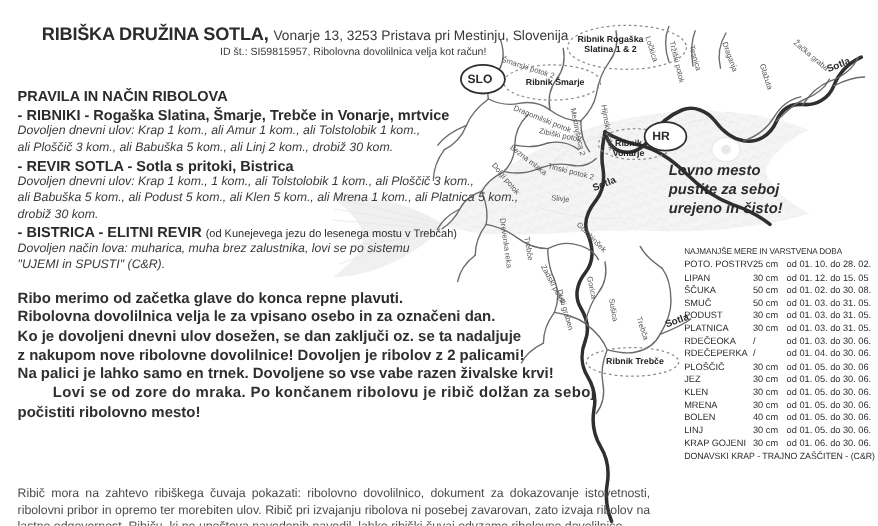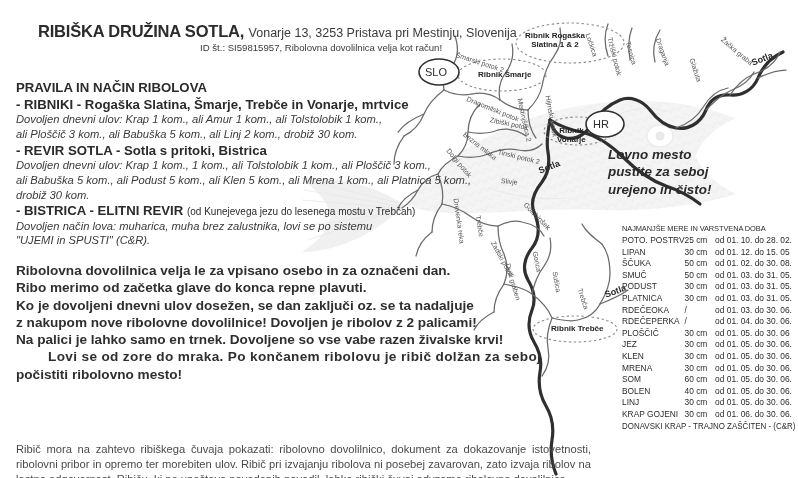--- a/index.html
+++ b/index.html
@@ -49,21 +49,21 @@
                  white-space:nowrap;}
   td.c-name{width:60px;}
   td.c-size{width:32px;}
   td.c-date{width:84px;}
   .tbl-foot{font-size:8.2px;color:#2b2b2b;white-space:nowrap;margin-top:1px;
             transform:scaleX(0.97);transform-origin:left center;}
 
   
   .mt{position:absolute;font-size:7px;color:#4d4d4d;white-space:nowrap;font-weight:bold;}
   .mt.river{font-weight:normal;color:#555;}
-  .badge{position:absolute;font-size:11px;font-weight:normal;color:#2b2b2b;text-align:center;}
+  .badge{position:absolute;font-size:11px;font-weight:bold;color:#2b2b2b;text-align:center;}
   .lbl-box{position:absolute;font-size:8px;font-weight:bold;color:#222;
            white-space:nowrap;line-height:1.15;text-align:center;}
 </style>
 </head>
 <body>
 
 <div id="page">
 
   <svg id="map-layer" viewBox="0 0 798 478" xmlns="http://www.w3.org/2000/svg">
     <defs>
@@ -234,22 +234,22 @@
       <div class="r-head">
         <span>- BISTRICA - ELITNI REVIR</span>
         <span class="norm">(od Kunejevega jezu do lesenega mostu v Trebčah)</span>
       </div>
       <div class="r-body">Dovoljen način lova: muharica, muha brez zalustnika, lovi se po sistemu</div>
       <div class="r-body">"UJEMI in SPUSTI" (C&amp;R).</div>
     </div>
   </div>
 
   <div class="notice" id="notice-block">
+      <div>Ribo merimo od začetka glave do konca repne plavuti.</div>
       <div>Ribolovna dovolilnica velja le za vpisano osebo in za označeni dan.</div>
-      <div>Ribo merimo od začetka glave do konca repne plavuti.</div>
       <div>Ko je dovoljeni dnevni ulov dosežen, se dan zaključi oz. se ta nadaljuje</div>
       <div>z nakupom nove ribolovne dovolilnice! Dovoljen je ribolov z 2 palicami!</div>
       <div>Na palici je lahko samo en trnek. Dovoljene so vse vabe razen živalske krvi!</div>
       <div class="just">Lovi se od zore do mraka. Po končanem ribolovu je ribič dolžan za seboj</div>
       <div>počistiti ribolovno mesto!</div>
     </div>
 
   <div class="foot">Ribič mora na zahtevo ribiškega čuvaja pokazati: ribolovno dovolilnico, dokument za dokazovanje istovetnosti, ribolovni pribor in opremo ter morebiten ulov. Ribič pri izvajanju ribolova ni posebej zavarovan, zato izvaja ribolov na lastno odgovornost. Ribiču, ki ne upošteva navedenih navodil, lahko ribiški čuvaj odvzame ribolovno dovolilnico.</div>
 
   <div class="lovno" id="lovno-block">
@@ -316,25 +316,20 @@
             <td class="c-name"> KLEN</td>
             <td class="c-size">30 cm</td>
             <td class="c-date">od 01. 05. do 30. 06.</td>
           </tr>
           <tr>
             <td class="c-name">MRENA</td>
             <td class="c-size">30 cm</td>
             <td class="c-date">od 01. 05. do 30. 06.</td>
           </tr>
           <tr>
-            <td class="c-name">SOM</td>
-            <td class="c-size">60 cm</td>
-            <td class="c-date">od 01. 05. do 30. 06.</td>
-          </tr>
-          <tr>
             <td class="c-name">BOLEN</td>
             <td class="c-size">40 cm</td>
             <td class="c-date">od 01. 05. do 30. 06.</td>
           </tr>
           <tr>
             <td class="c-name">LINJ</td>
             <td class="c-size">30 cm</td>
             <td class="c-date">od 01. 05. do 30. 06.</td>
           </tr>
           <tr>

